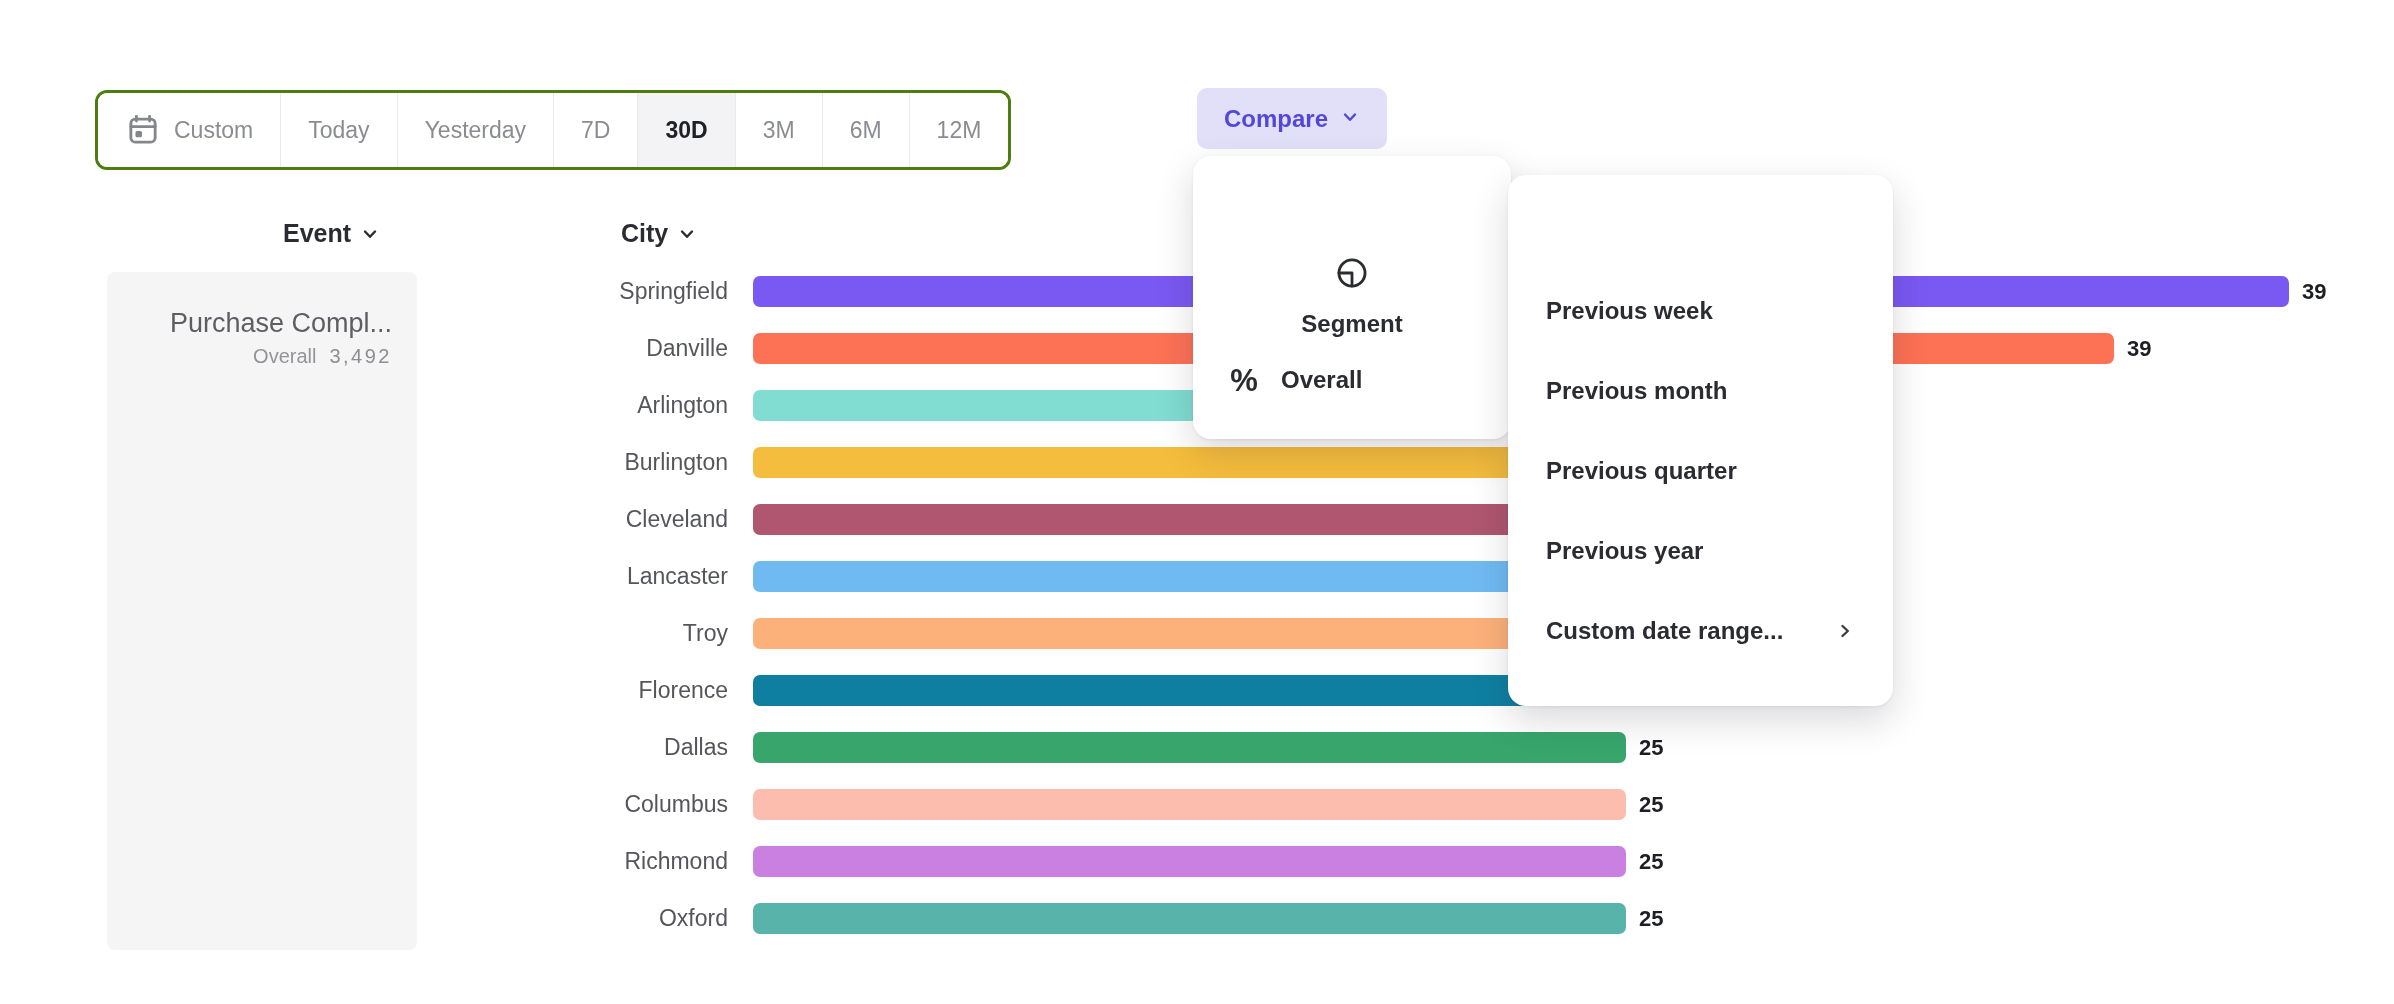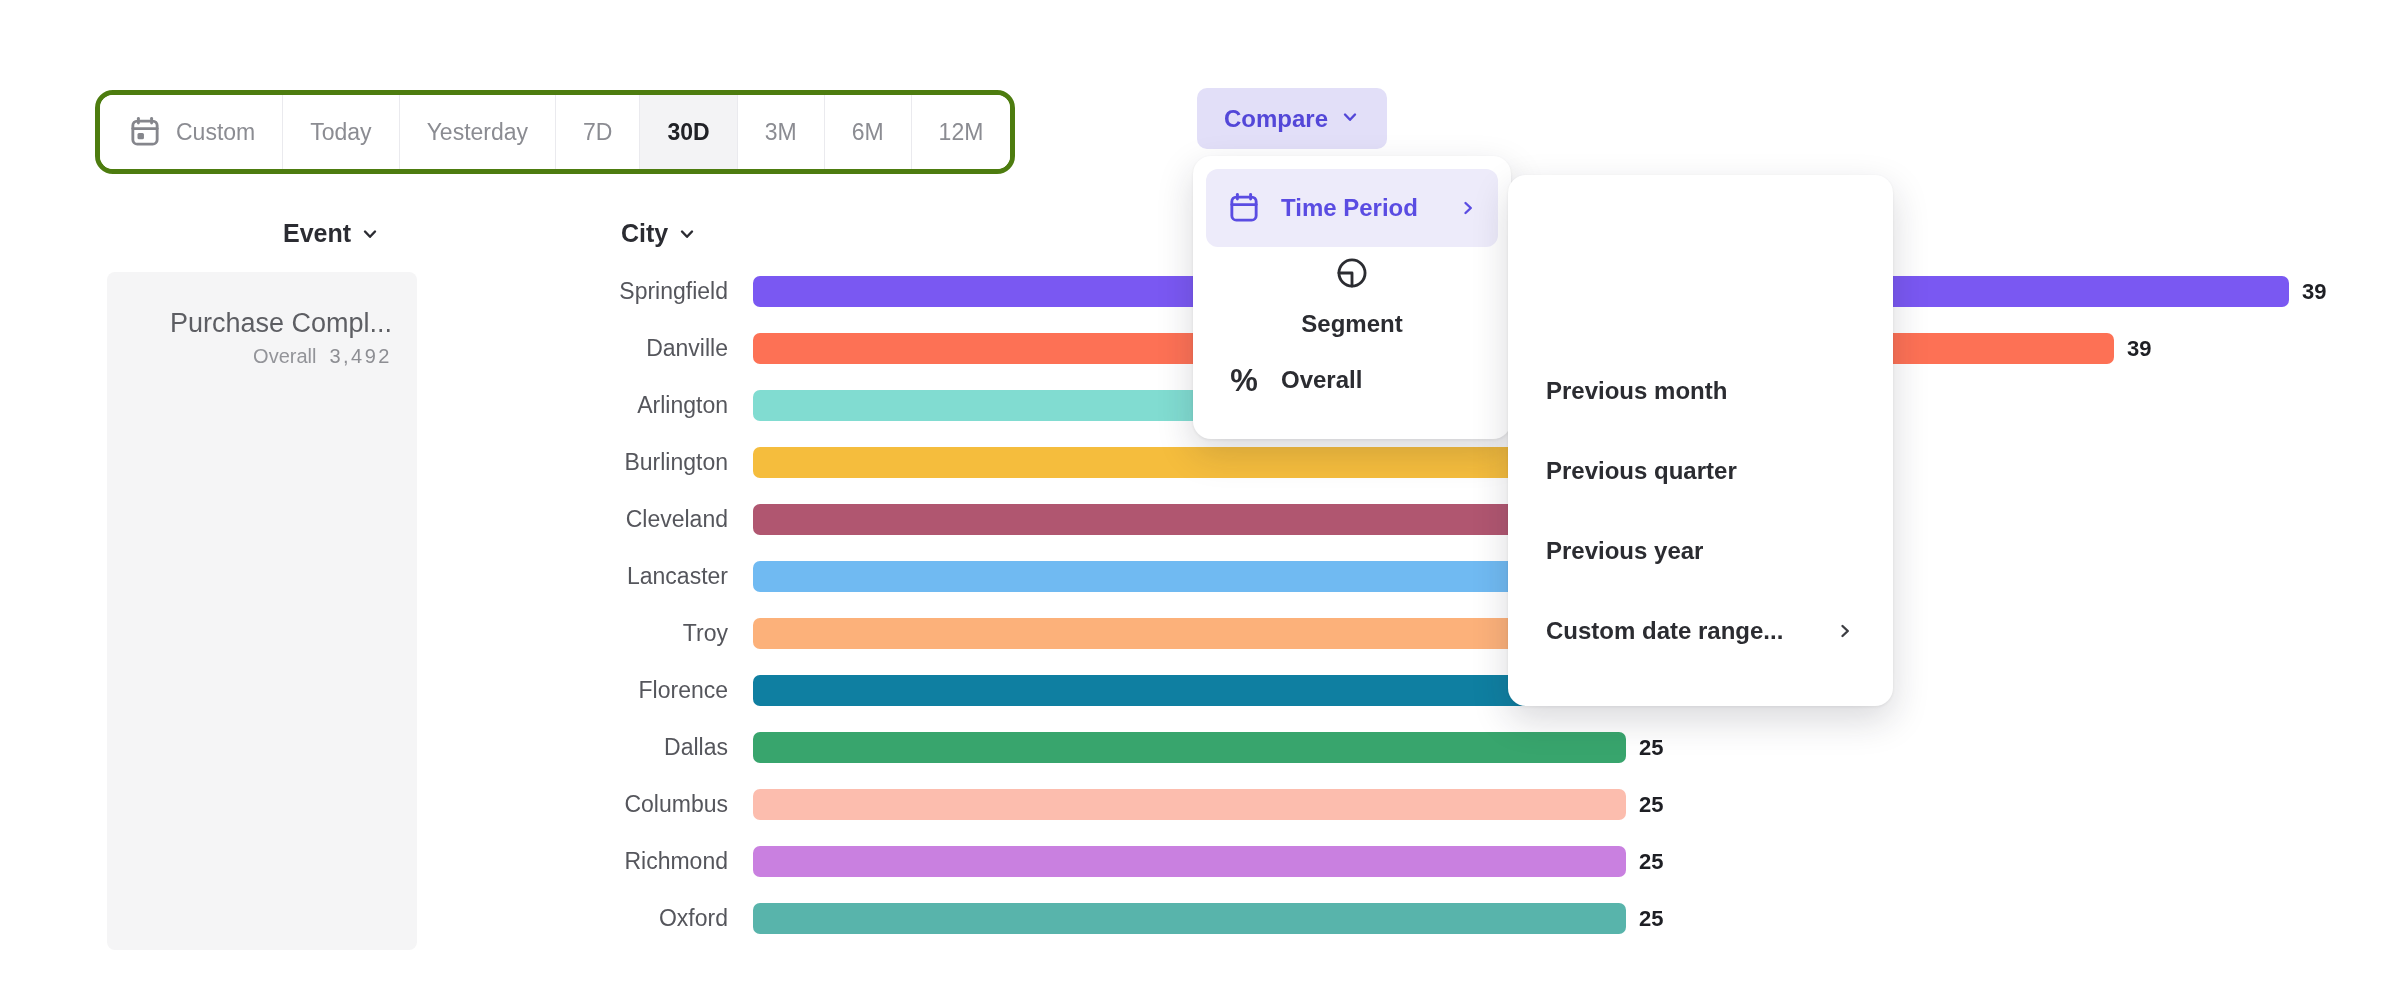--- a/index.html
+++ b/index.html
@@ -5,21 +5,21 @@
   html,body{margin:0;padding:0;background:#fff;}
   #canvas{
     position:relative;width:2394px;height:1004px;background:#ffffff;
     font-family:"Liberation Sans", sans-serif;overflow:hidden;
     -webkit-font-smoothing:antialiased;
   }
   
   #toolbar{
     position:absolute;left:95px;top:90px;height:74px;
     display:flex;align-items:stretch;background:#fff;
-    border:5px solid #4d7c0f;border-radius:18px;overflow:hidden;z-index:2;
+    border:3px solid #4d7c0f;border-radius:12px;overflow:hidden;z-index:2;
   }
   .seg{
     display:flex;align-items:center;gap:13px;padding:0 27px;
     font-size:23px;color:#8b8c92;border-right:1px solid #eaeaee;
     cursor:pointer;white-space:nowrap;background:#fff;
   }
   .seg:last-child{border-right:none;}
   .seg.selected{background:#f3f3f5;color:#202126;font-weight:700;}
   .seg .cal{display:flex;align-items:center;color:#85868c;}
   .seg .chev{display:flex;align-items:center;color:#9a9ba0;margin-left:2px;}
@@ -208,57 +208,43 @@
         <div class="bar-val" style="top:846px;left:1639px">25</div>
       </div>
       <div>
         <div class="row-label" style="top:902px">Oxford</div>
         <div class="bar" style="top:903px;width:873px;background:#58b4ab"></div>
         <div class="bar-val" style="top:903px;left:1639px">25</div>
       </div>
     </div>
 
   <div class="menu-panel" id="compare-menu">
-      <div class="cm-item hl" style="top: 13px;">
-        <span class="ic">
-          <svg width="36" height="36" viewBox="0 0 24 24" fill="none" stroke="currentColor" stroke-width="1.9" stroke-linecap="round" stroke-linejoin="round">
-            <path d="M7.6 2.9 V6"></path>
-            <path d="M16.4 2.9 V6"></path>
-            <rect x="3.9" y="4.7" width="16.2" height="15.4" rx="3"></rect>
-            <path d="M3.9 9.7 H20.1"></path>
-          </svg>
-        </span>
-        <span>Time Period</span>
-        <span class="grow"></span>
-        <span class="chev">
-          <svg width="20" height="20" viewBox="0 0 20 20">
-            <polyline points="7.5,5 12.8,10 7.5,15" fill="none" stroke="currentColor" stroke-width="2.4" stroke-linecap="round" stroke-linejoin="round"></polyline>
-          </svg>
-        </span>
-      </div>
       <div class="cm-item" style="top: 99px; flex-direction: column;">
         <span class="ic">
           <svg width="36" height="36" viewBox="0 0 24 24" fill="none" stroke="currentColor" stroke-width="1.9" stroke-linecap="round" stroke-linejoin="round">
             <circle cx="12" cy="12" r="8.7"></circle>
             <path d="M3.3 12 H12 V20.7"></path>
           </svg>
         </span>
         <span>Segment</span>
         <span class="grow"></span>
       </div>
       <div class="cm-item" style="top: 185px;">
         <span class="ic">
           <span class="pct">%</span>
         </span>
         <span>Overall</span>
         <span class="grow"></span>
       </div>
     </div>
 
   <div class="menu-panel" id="tp-submenu">
+      <div class="sm-item" style="top: 97px;">
+        <span>Previous week</span>
+      </div>
       <div class="sm-item" style="top: 177px;">
         <span>Previous month</span>
       </div>
       <div class="sm-item" style="top: 257px;">
         <span>Previous quarter</span>
       </div>
       <div class="sm-item" style="top: 417px;">
         <span>Custom date range...</span>
         <span class="grow"></span>
         <span class="chev">

